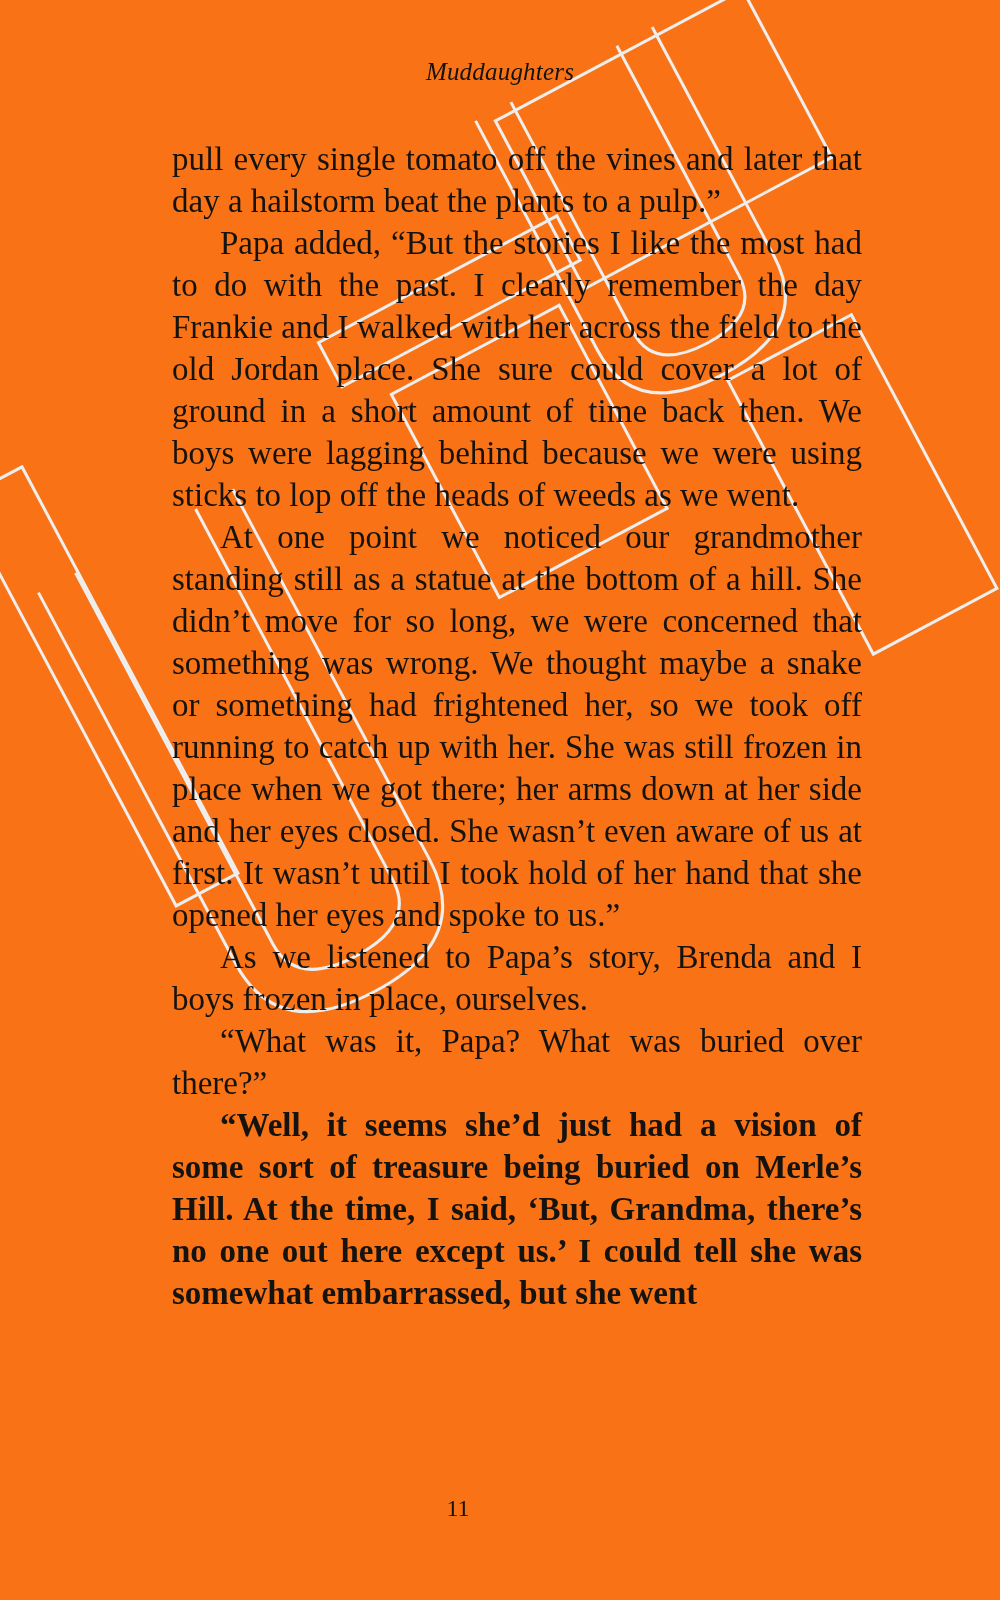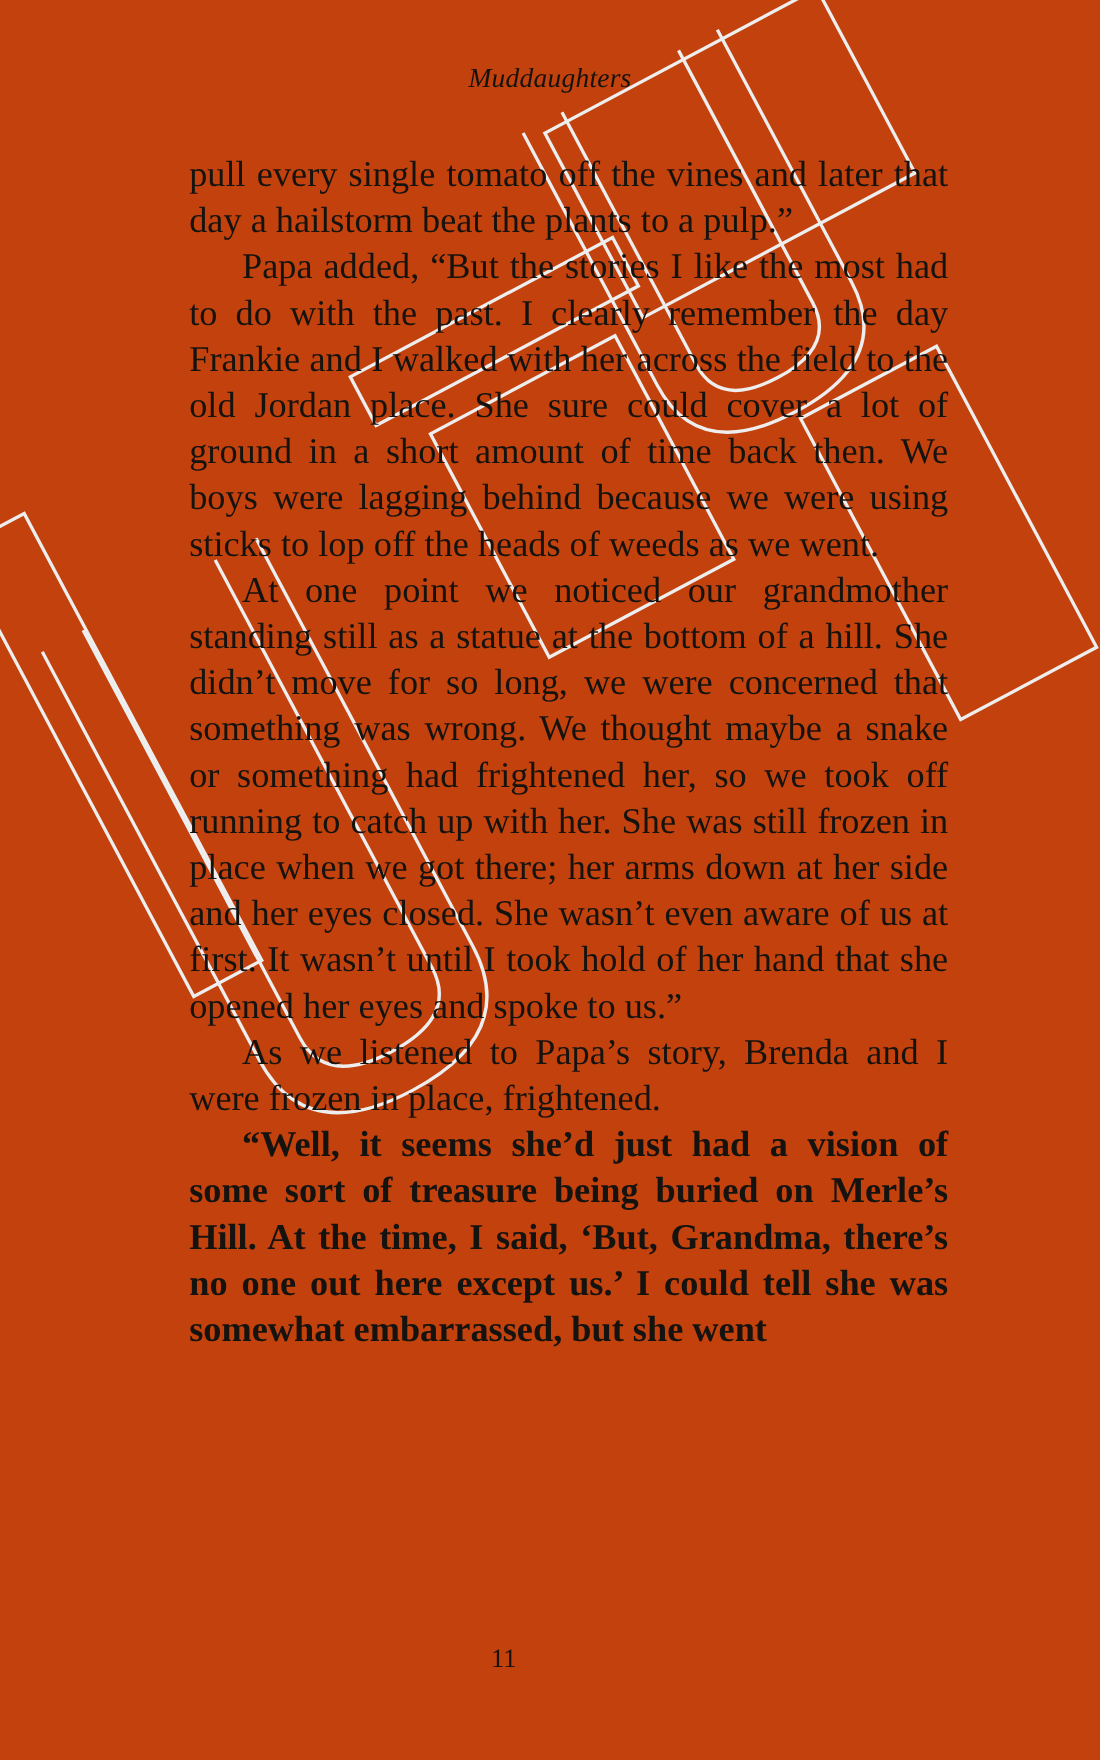--- a/index.html
+++ b/index.html
@@ -4,21 +4,21 @@
 <style>
   html, body {
     margin: 0;
     padding: 0;
     background: #ffffff;
   }
   .page {
     position: relative;
     width: 1000px;
     height: 1600px;
-    background: #c2410c;
+    background: #f97316;
     overflow: hidden;
     font-family: "Liberation Serif", "DejaVu Serif", serif;
     color: #1a1a1a;
   }
 
   
   .watermark-layer {
     position: absolute;
     inset: 0;
     pointer-events: none;
@@ -122,19 +122,20 @@
       </g>
     </svg>
   </div>
 
   <div class="running-head">Muddaughters</div>
 
   <div class="text-block">
     <p class="para">pull every single tomato off the vines and later that day a hailstorm beat the plants to a pulp.”</p>
     <p class="para indent">Papa added, “But the stories I like the most had to do with the past. I clearly remember the day Frankie and I walked with her across the field to the old Jordan place. She sure could cover a lot of ground in a short amount of time back then. We boys were lagging behind because we were using sticks to lop off the heads of weeds as we went.</p>
     <p class="para indent">At one point we noticed our grandmother standing still as a statue at the bottom of a hill. She didn’t move for so long, we were concerned that something was wrong. We thought maybe a snake or something had frightened her, so we took off running to catch up with her. She was still frozen in place when we got there; her arms down at her side and her eyes closed. She wasn’t even aware of us at first. It wasn’t until I took hold of her hand that she opened her eyes and spoke to us.”</p>
-    <p class="para indent">As we listened to Papa’s story, Brenda and I were frozen in place, frightened.</p>
+    <p class="para indent">As we listened to Papa’s story, Brenda and I boys frozen in place, ourselves.</p>
+    <p class="para indent">“What was it, Papa? What was buried over there?”</p>
     <p class="para indent">“Well, it seems she’d just had a vision of some sort of treasure being buried on Merle’s Hill. At the time, I said, ‘But, Grandma, there’s no one out here except us.’ I could tell she was somewhat embarrassed, but she went</p>
   </div>
 
   <div class="folio">11</div>
 
 </div>
 
 </body></html>

